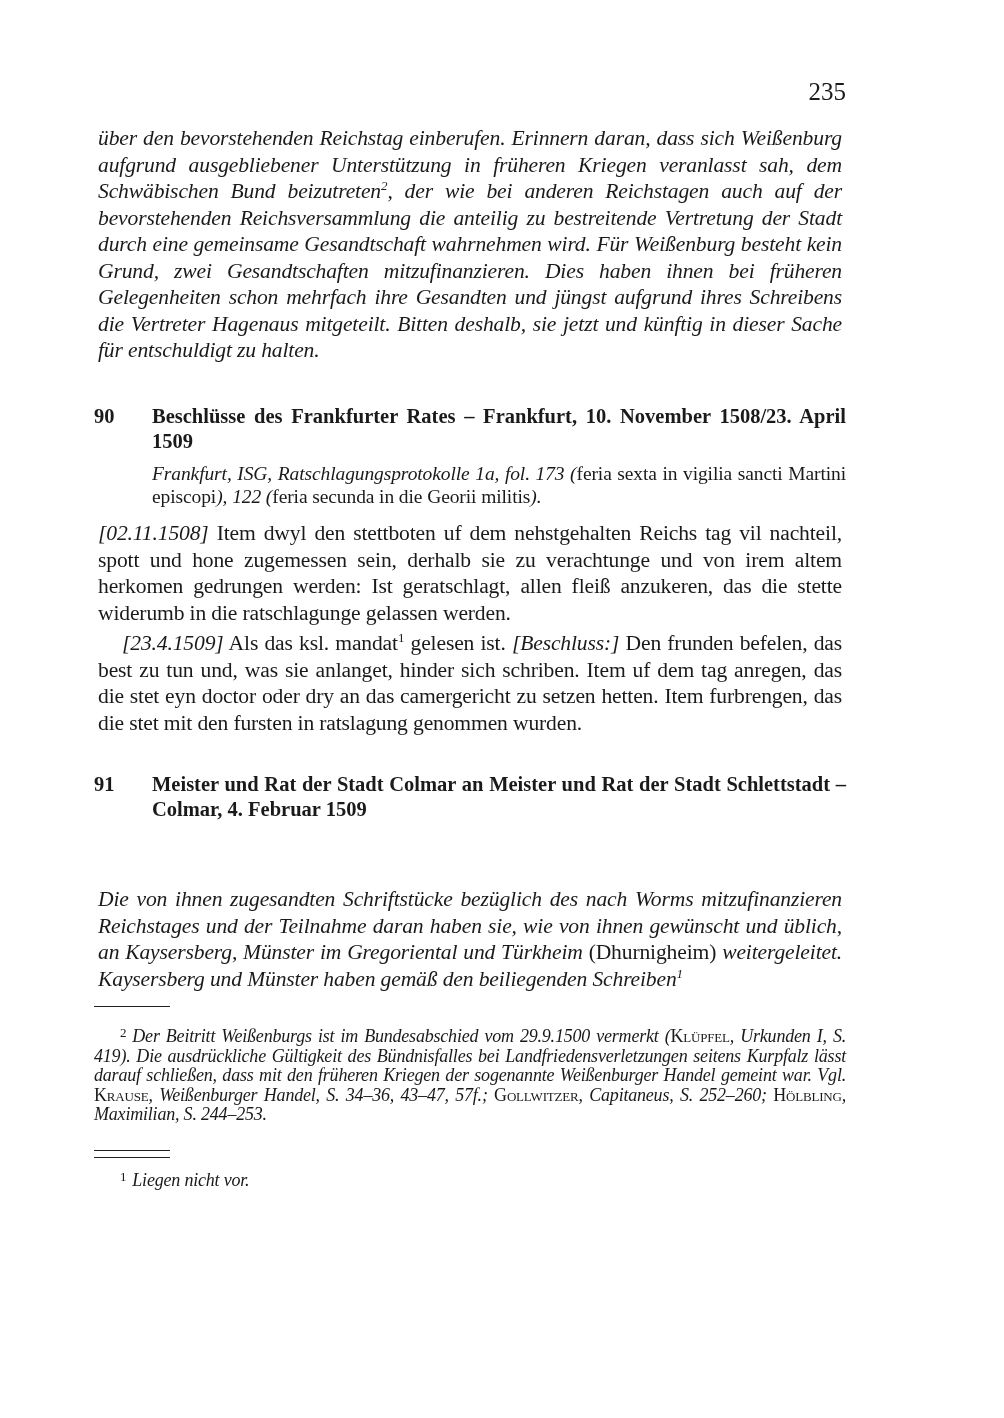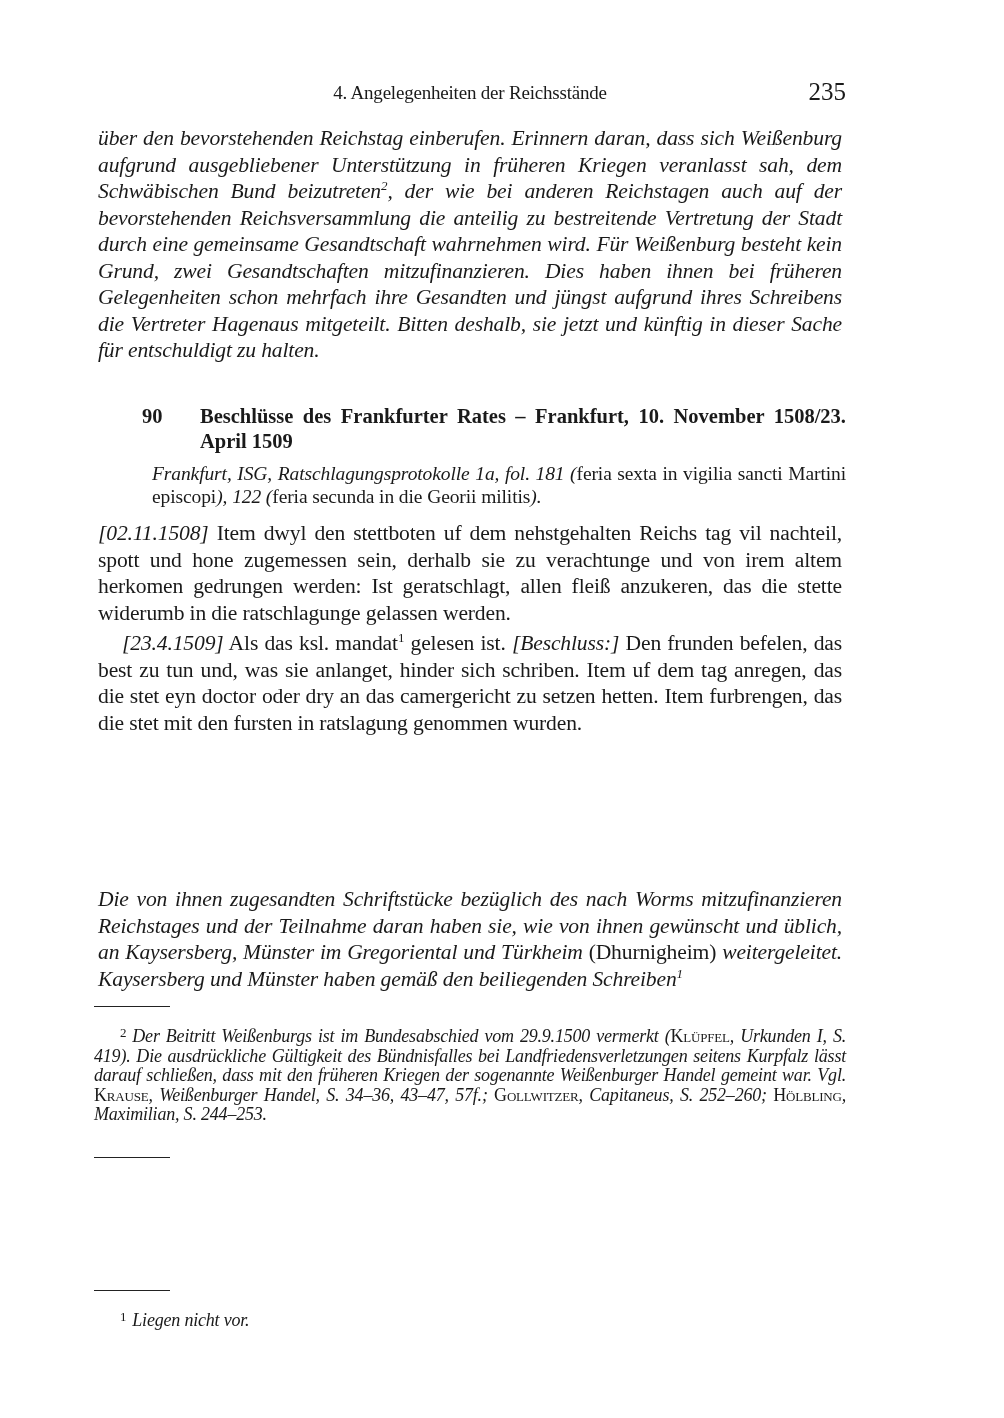--- a/index.html
+++ b/index.html
@@ -9,85 +9,88 @@
     }
     .page { position: absolute; left: 94px; top: 0; width: 752px; }
     .running-head { position: absolute; top: 80px; left: 0; width: 752px; height: 26px; font-size: 19px; }
     .running-head .title { position: absolute; left: 0; width: 752px; text-align: center; top: 2px; letter-spacing: -0.2px; }
     .running-head .pageno { position: absolute; right: 0; top: -2px; font-size: 25px; }
     .block { position: absolute; left: 0; width: 752px; }
     .para { font-size: 21.6px; line-height: 26.5px; text-align: justify; margin: 4px; letter-spacing: -0.15px; }
     .para.it { font-style: italic; }
     .it { font-style: italic; }
     .indent { text-indent: 24px; }
-    .entry-head { display: flex; font-size: 20.5px; line-height: 25px; font-weight: bold; margin-left: 48px; }
+    .entry-head { display: flex; font-size: 20.5px; line-height: 25px; font-weight: bold; }
     .entry-num { width: 58px; flex: 0 0 58px; }
     .entry-title { flex: 1; text-align: justify; }
     .source { margin-left: 58px; font-size: 19.5px; line-height: 23px; margin-top: 8px; text-align: justify; letter-spacing: -0.1px; }
     .fn-rule { width: 76px; height: 0; border-top: 1.2px solid #222; margin: 0; }
     .fn { font-size: 18px; line-height: 19.5px; font-style: italic; text-align: justify; margin: 16px 0 0 0; letter-spacing: -0.2px; }
     .fn .mark { font-style: normal; font-size: 13px; vertical-align: 5px; margin-left: 26px; margin-right: 6px; }
     .sc { font-style: normal; font-variant: small-caps; }
     sup { font-size: 13px; line-height: 0; vertical-align: 8px; }
   </style>
 </head>
 <body>
 
 <div class="page">
 
   <div class="running-head">
-    <span class="title">4. Angelegenheiten der Reichsstände</span>
     <span class="pageno">235</span>
   </div>
 
   <div class="block" style="top:121px;">
     <p class="para it">
       <span>über den bevorstehenden Reichstag einberufen. Erinnern daran, dass sich Weißenburg aufgrund ausgebliebener Unterstützung in früheren Kriegen veranlasst sah, dem Schwäbischen Bund beizutreten</span><sup>2</sup><span>, der wie bei anderen Reichstagen auch auf der bevorstehenden Reichsversammlung die anteilig zu bestreitende Vertretung der Stadt durch eine gemeinsame Gesandtschaft wahrnehmen wird. Für Weißenburg besteht kein Grund, zwei Gesandtschaften mitzufinanzieren. Dies haben ihnen bei früheren Gelegenheiten schon mehrfach ihre Gesandten und jüngst aufgrund ihres Schreibens die Vertreter Hagenaus mitgeteilt. Bitten deshalb, sie jetzt und künftig in dieser Sache für entschuldigt zu halten.</span>
     </p>
   </div>
 
   <div class="block" style="top:404px;">
     <div class="entry-head">
       <span class="entry-num">90</span>
       <span class="entry-title">Beschlüsse des Frankfurter Rates – Frankfurt, 10. November 1508/23. April 1509</span>
     </div>
     <div class="source">
-      <span class="it">Frankfurt, ISG, Ratschlagungsprotokolle 1a, fol. 181 (</span><span>feria sexta in vigilia sancti Martini episcopi</span><span class="it">), 122 (</span><span>feria secunda in die Georii militis</span><span class="it">).</span>
+      <span class="it">Frankfurt, ISG, Ratschlagungsprotokolle 1a, fol. 173 (</span><span>feria sexta in vigilia sancti Martini episcopi</span><span class="it">), 122 (</span><span>feria secunda in die Georii militis</span><span class="it">).</span>
     </div>
   </div>
 
   <div class="block" style="top:516px;">
     <p class="para">
       <span class="it">[02.11.1508]</span><span> Item dwyl den stettboten uf dem nehstgehalten Reichs tag vil nachteil, spott und hone zugemessen sein, derhalb sie zu verachtunge und von irem altem herkomen gedrungen werden: Ist geratschlagt, allen fleiß anzukeren, das die stette widerumb in die ratschlagunge gelassen werden.</span>
     </p>
     <p class="para indent">
       <span class="it">[23.4.1509]</span><span> Als das ksl. mandat</span><sup>1</sup><span> gelesen ist. </span><span class="it">[Beschluss:]</span><span> Den frunden befelen, das best zu tun und, was sie anlanget, hinder sich schriben. Item uf dem tag anregen, das die stet eyn doctor oder dry an das camergericht zu setzen hetten. Item furbrengen, das die stet mit den fursten in ratslagung genommen wurden.</span>
     </p>
   </div>
 
   <div class="block" style="top:772px;">
+    <div class="entry-head">
+      <span class="entry-num">91</span>
+      <span class="entry-title">Meister und Rat der Stadt Colmar an Meister und Rat der Stadt Schlettstadt – Colmar, 4. Februar 1509</span>
+    </div>
   </div>
 
   <div class="block" style="top:882px;">
     <p class="para">
       <span class="it">Die von ihnen zugesandten Schriftstücke bezüglich des nach Worms mitzufinanzieren Reichstages und der Teilnahme daran haben sie, wie von ihnen gewünscht und üblich, an Kaysersberg, Münster im Gregoriental und Türkheim</span><span> (Dhurnigheim) </span><span class="it">weitergeleitet. Kaysersberg und Münster haben gemäß den beiliegenden Schreiben</span><sup class="it">1</sup>
     </p>
   </div>
 
   <div class="block" style="top:1006px;">
     <div class="fn-rule"></div>
     <p class="fn">
       <span class="mark">2</span><span>Der Beitritt Weißenburgs ist im Bundesabschied vom 29.9.1500 vermerkt (</span><span class="sc">Klüpfel</span><span>, Urkunden I, S. 419). Die ausdrückliche Gültigkeit des Bündnisfalles bei Landfriedensverletzungen seitens Kurpfalz lässt darauf schließen, dass mit den früheren Kriegen der sogenannte Weißenburger Handel gemeint war. Vgl. </span><span class="sc">Krause</span><span>, Weißenburger Handel, S. 34–36, 43–47, 57f.; </span><span class="sc">Gollwitzer</span><span>, Capitaneus, S. 252–260; </span><span class="sc">Hölbling</span><span>, Maximilian, S. 244–253.</span>
     </p>
   </div>
 
   <div class="block" style="top:1157px;">
     <div class="fn-rule"></div>
   </div>
 
-  <div class="block" style="top:1290px;">
+  <div class="block" style="top:1150px;">
     <div class="fn-rule"></div>
     <p class="fn">
       <span class="mark">1</span><span>Liegen nicht vor.</span>
     </p>
   </div>
 
 </div>
 
 </body></html>

